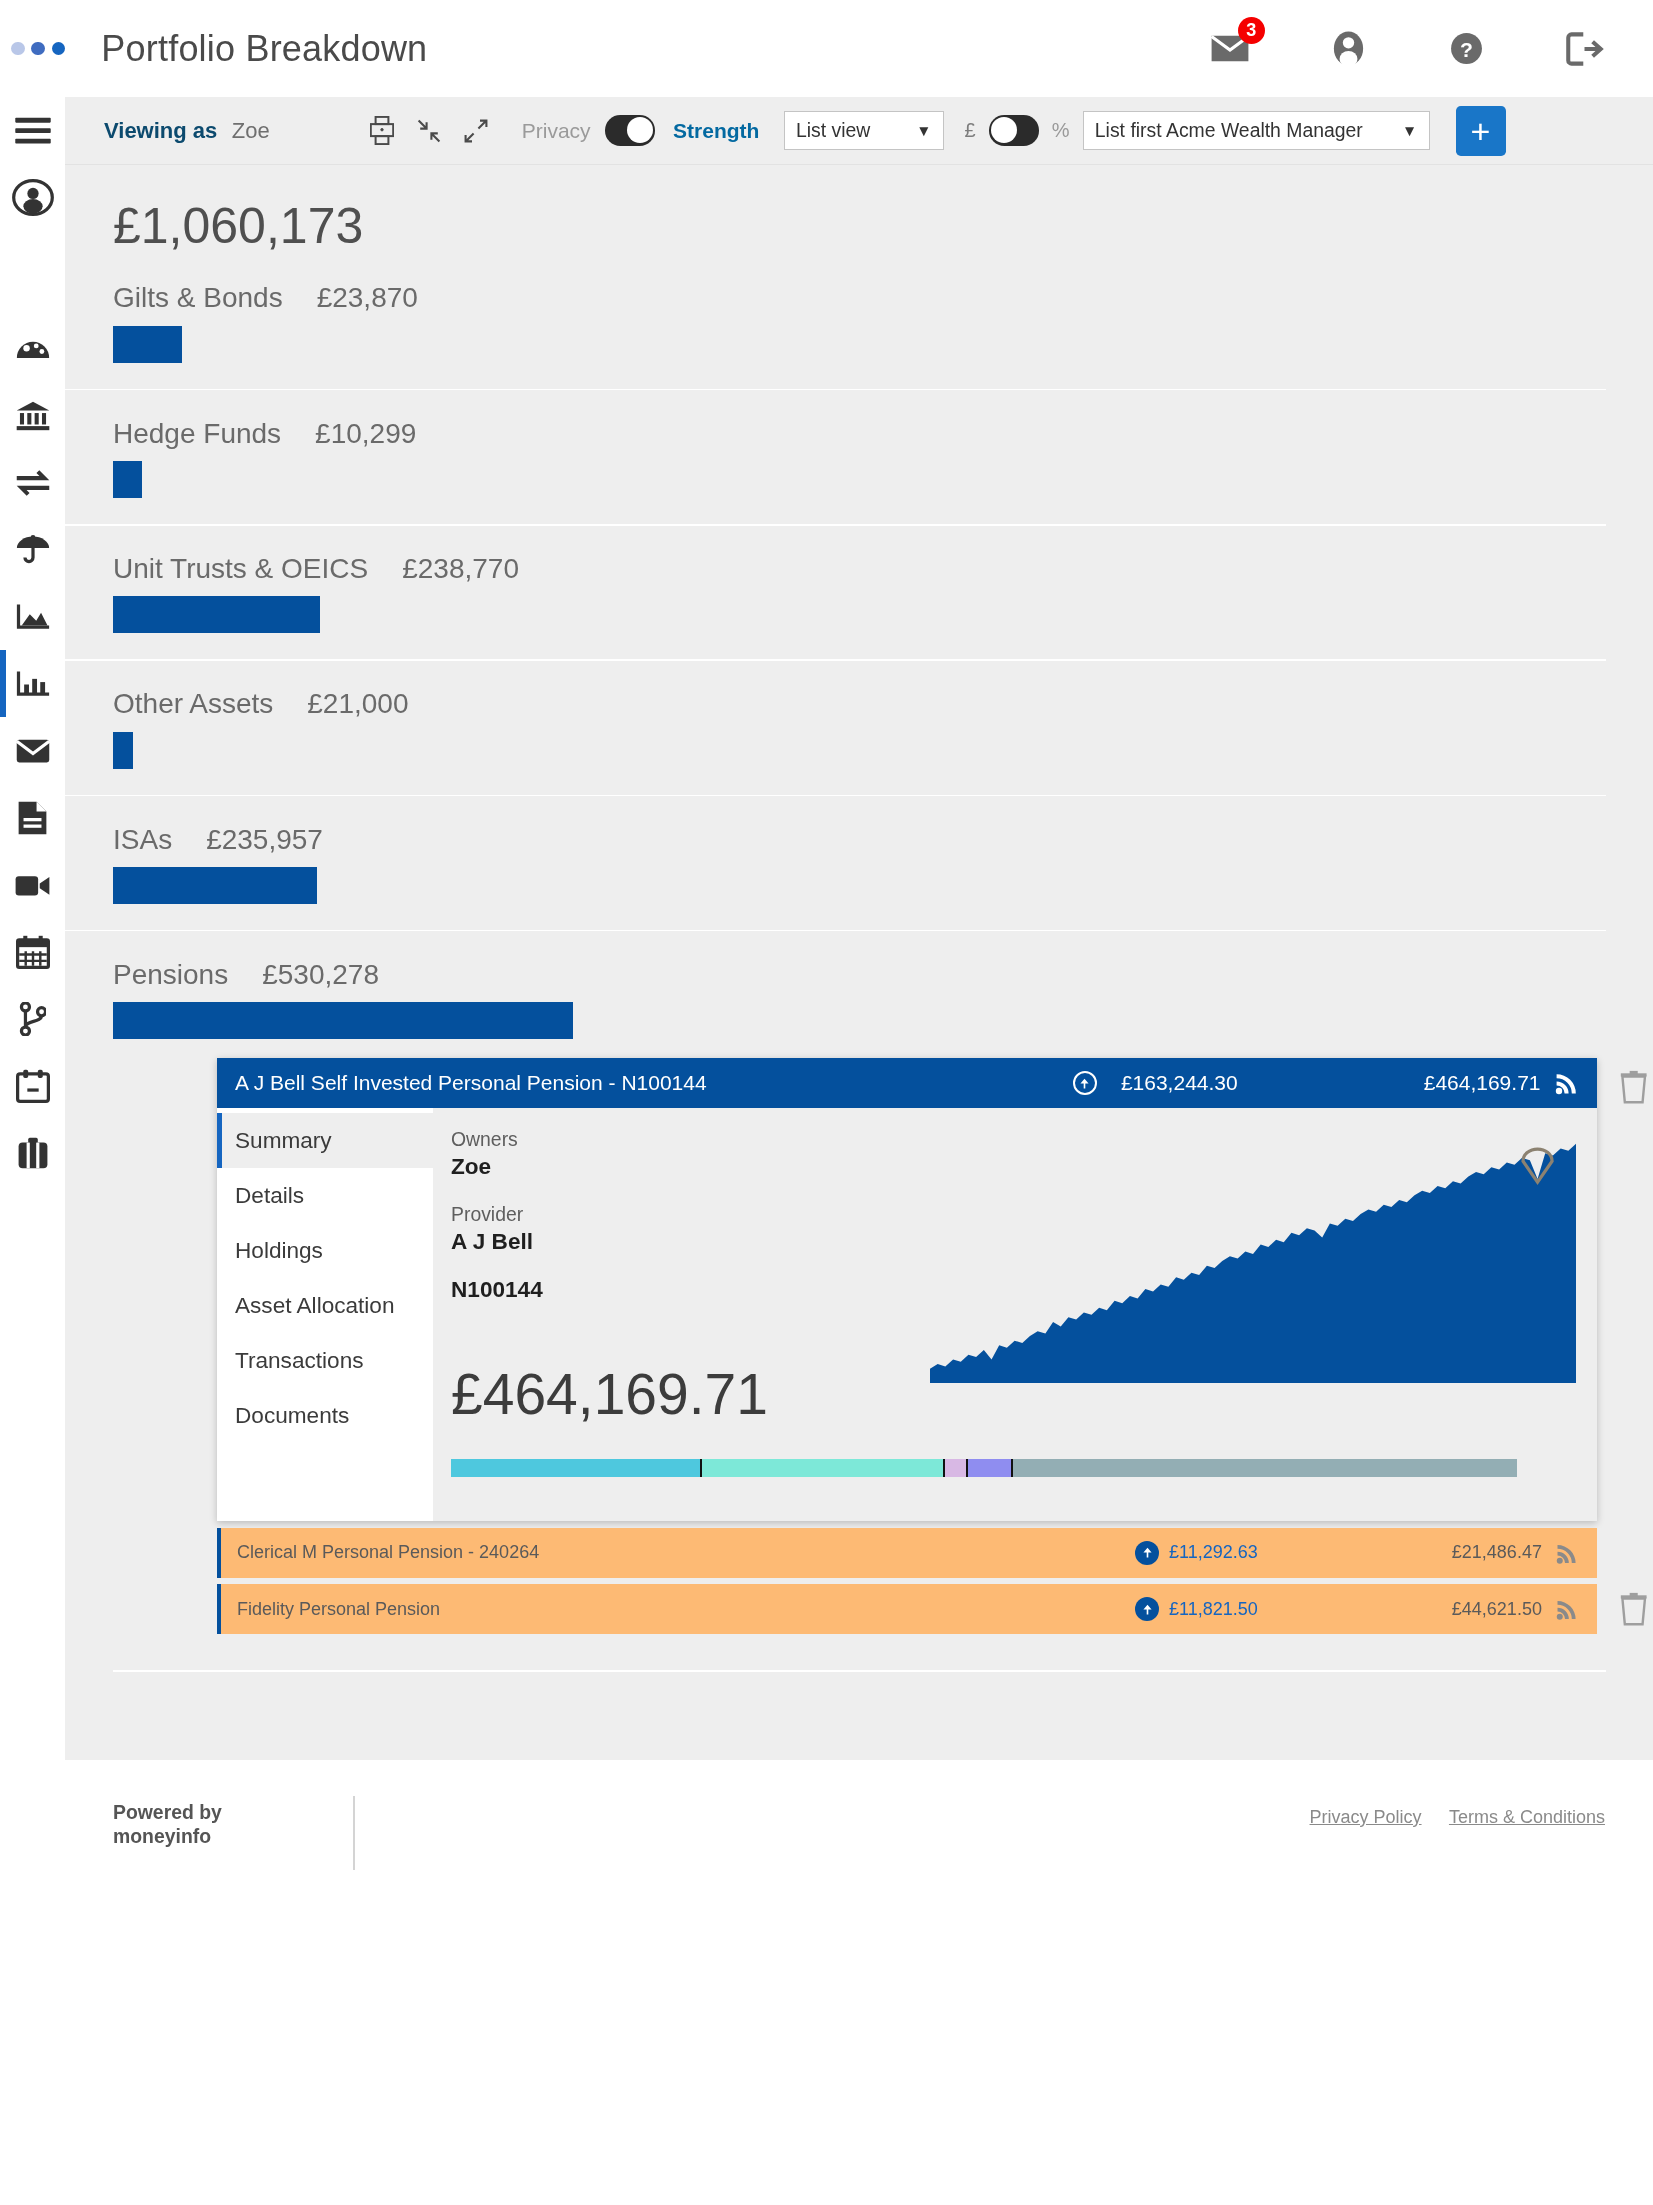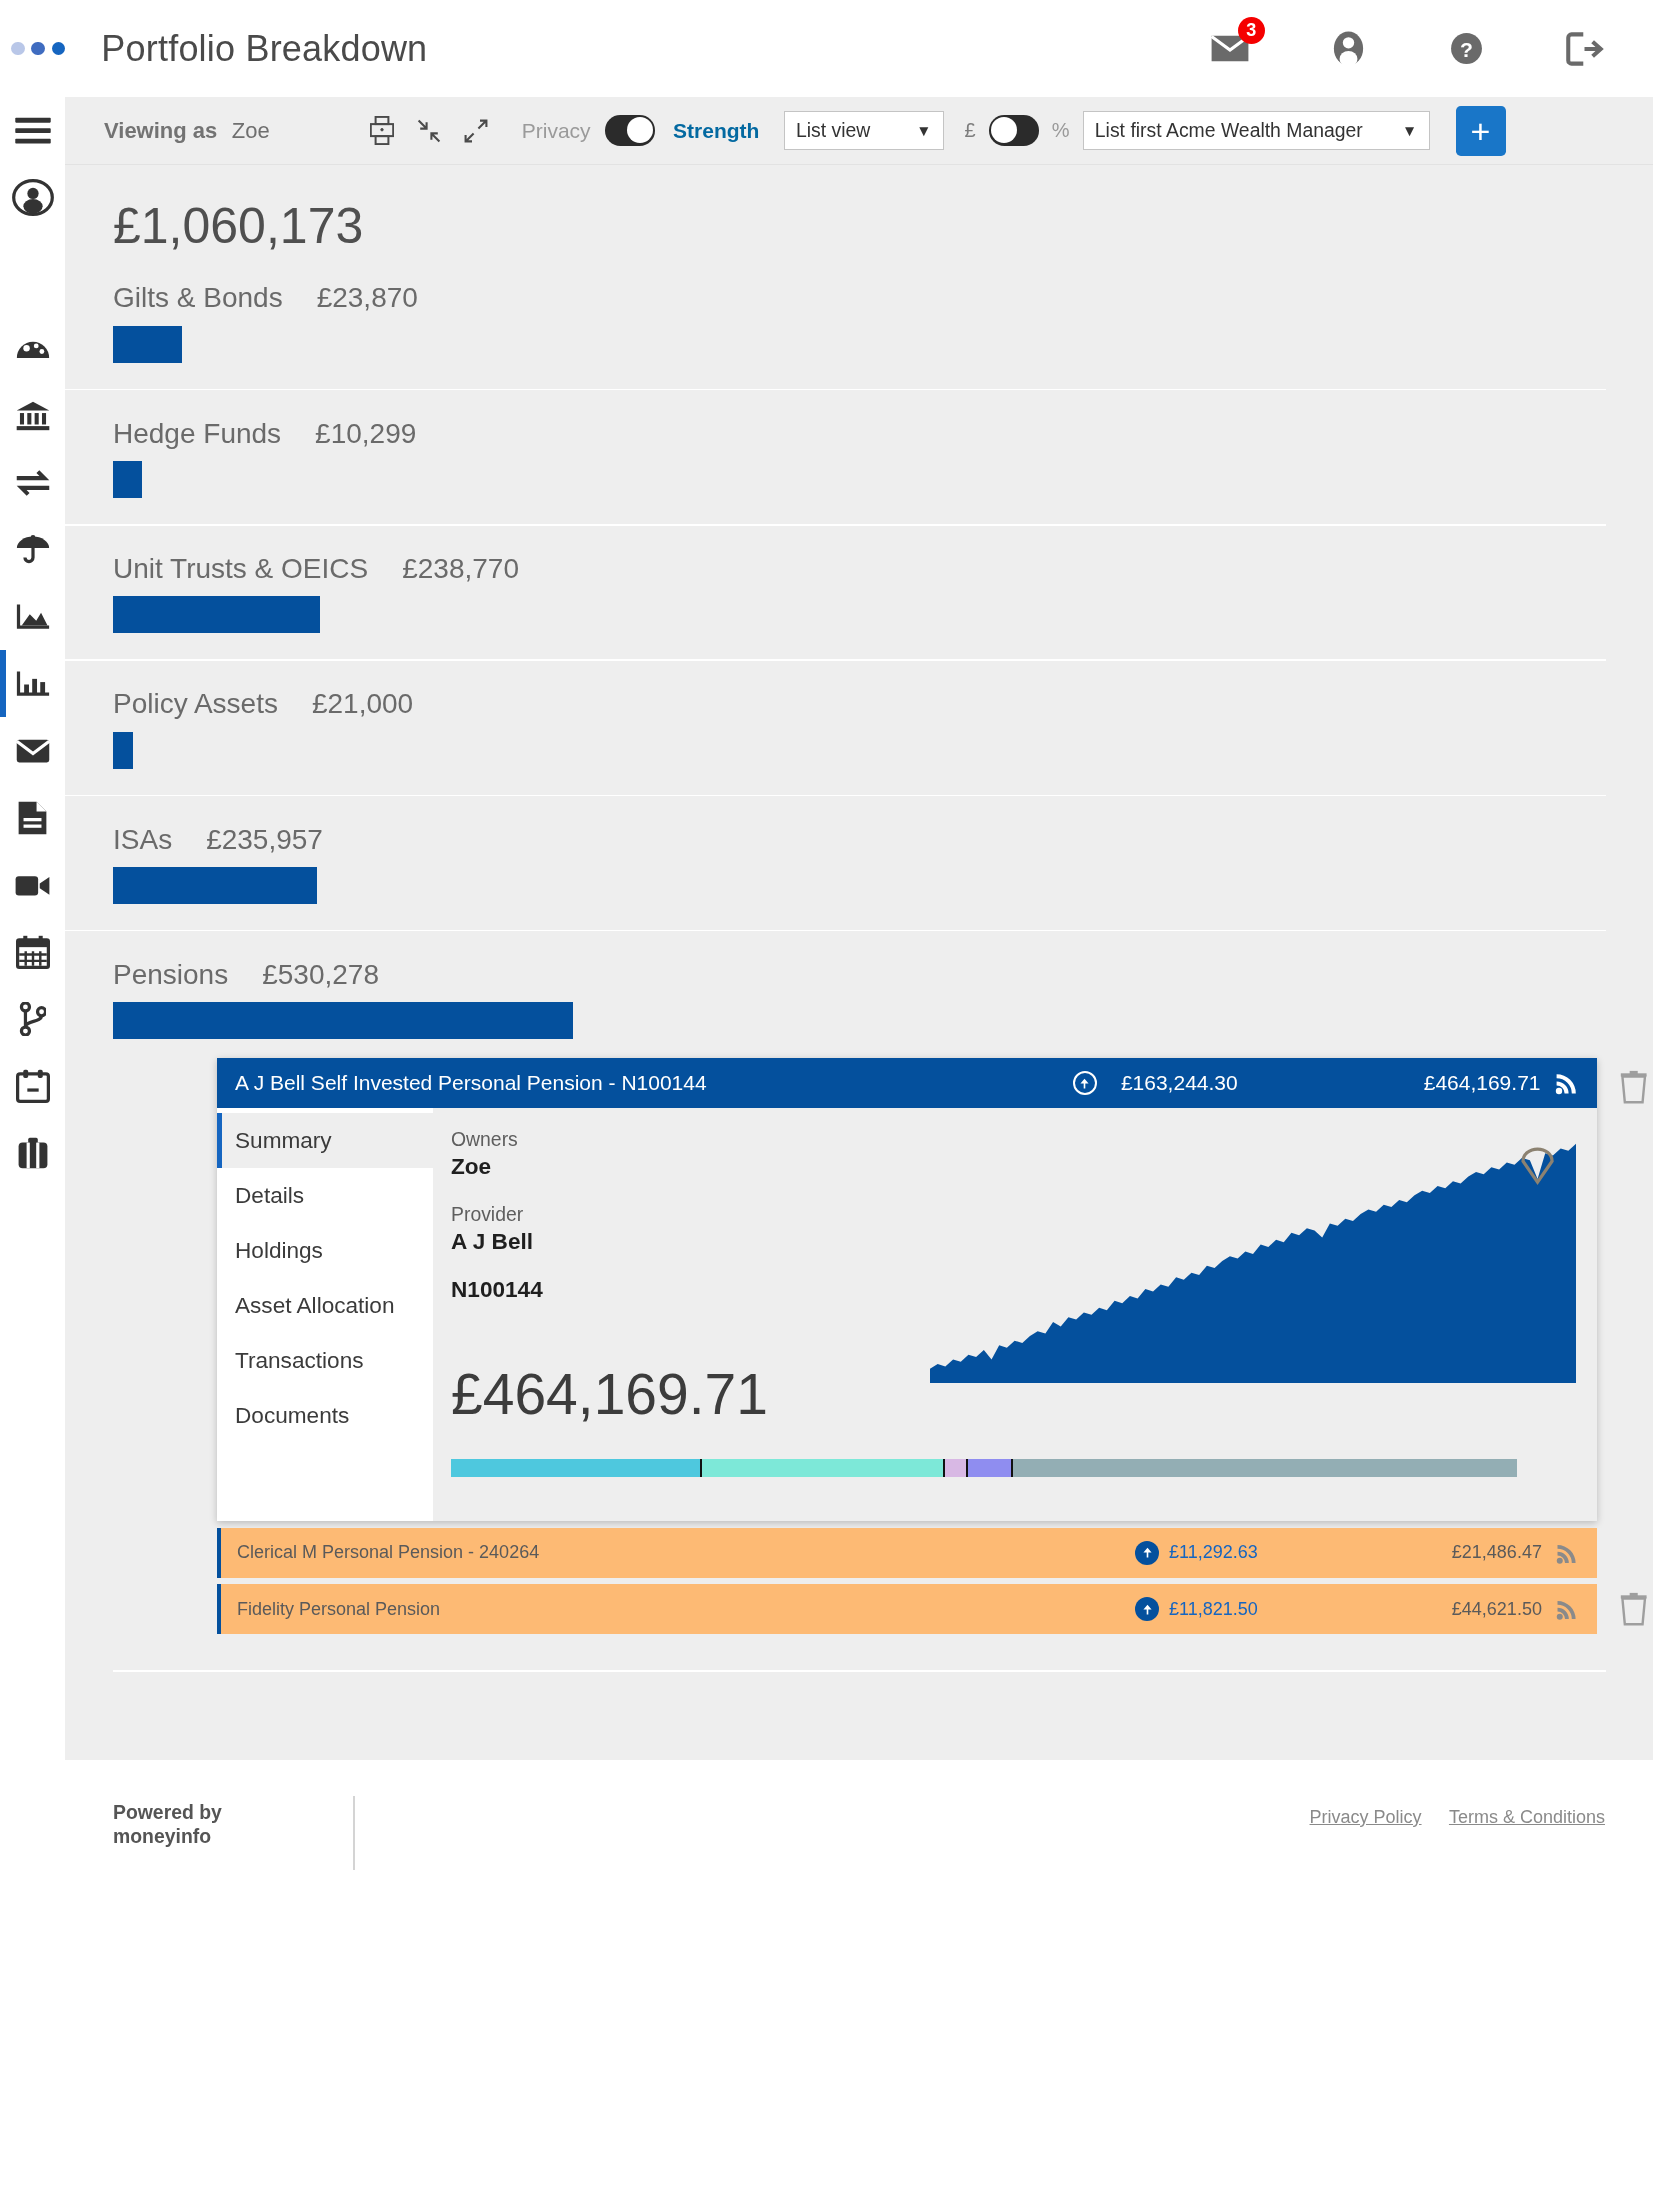--- a/index.html
+++ b/index.html
@@ -65,21 +65,21 @@
     width: 1589px; height: 1663px;
     background: #eeeeee;
   }
 
   
   .toolbar {
     position: absolute; left: 0; top: 0; width: 1589px; height: 68px;
     display: flex; align-items: center; padding: 0 24px 0 39px;
     border-bottom: 0.8px solid #e2e2e2;
   }
-  .viewing-label { font-size: 22px; font-weight: bold; color: #737373; }
+  .viewing-label { font-size: 22px; font-weight: bold; color: #0c4a6e; }
   .viewing-name { font-size: 22px; color: #6f6f6f; margin-left: 14.5px; }
   .tb-mid { display: flex; align-items: center; margin-left: 93px; gap: 0; }
   .tb-icon { width: 39px; height: 39px; display:flex; align-items:center; justify-content:center; margin-right: 8px;}
   .tb-icon svg { stroke: #4a4a4a; fill: none; }
   .tb-text { font-size: 21px; color: #9a9a9a; margin: 0 14.5px 0 18px; }
   .tb-text.dark { color: #0369a1; font-weight: bold; }
   .toggle {
     width: 50px; height: 31px; border-radius: 15.3px; background: #2b2b2b;
     position: relative; flex: none;
   }
@@ -429,21 +429,21 @@
       <div class="cat-head">
         <span class="cat-name">Unit Trusts &amp; OEICS</span>
         <span class="cat-amt">£238,770</span>
       </div>
       <div class="cat-bar" style="width:13.6%"></div>
     </div>
     <div class="cat-rule"></div>
 
     <div class="cat">
       <div class="cat-head">
-        <span class="cat-name">Policy Assets</span>
+        <span class="cat-name">Other Assets</span>
         <span class="cat-amt">£21,000</span>
       </div>
       <div class="cat-bar" style="width:1.3%"></div>
     </div>
     <div class="cat-rule"></div>
 
     <div class="cat">
       <div class="cat-head">
         <span class="cat-name">ISAs</span>
         <span class="cat-amt">£235,957</span>

